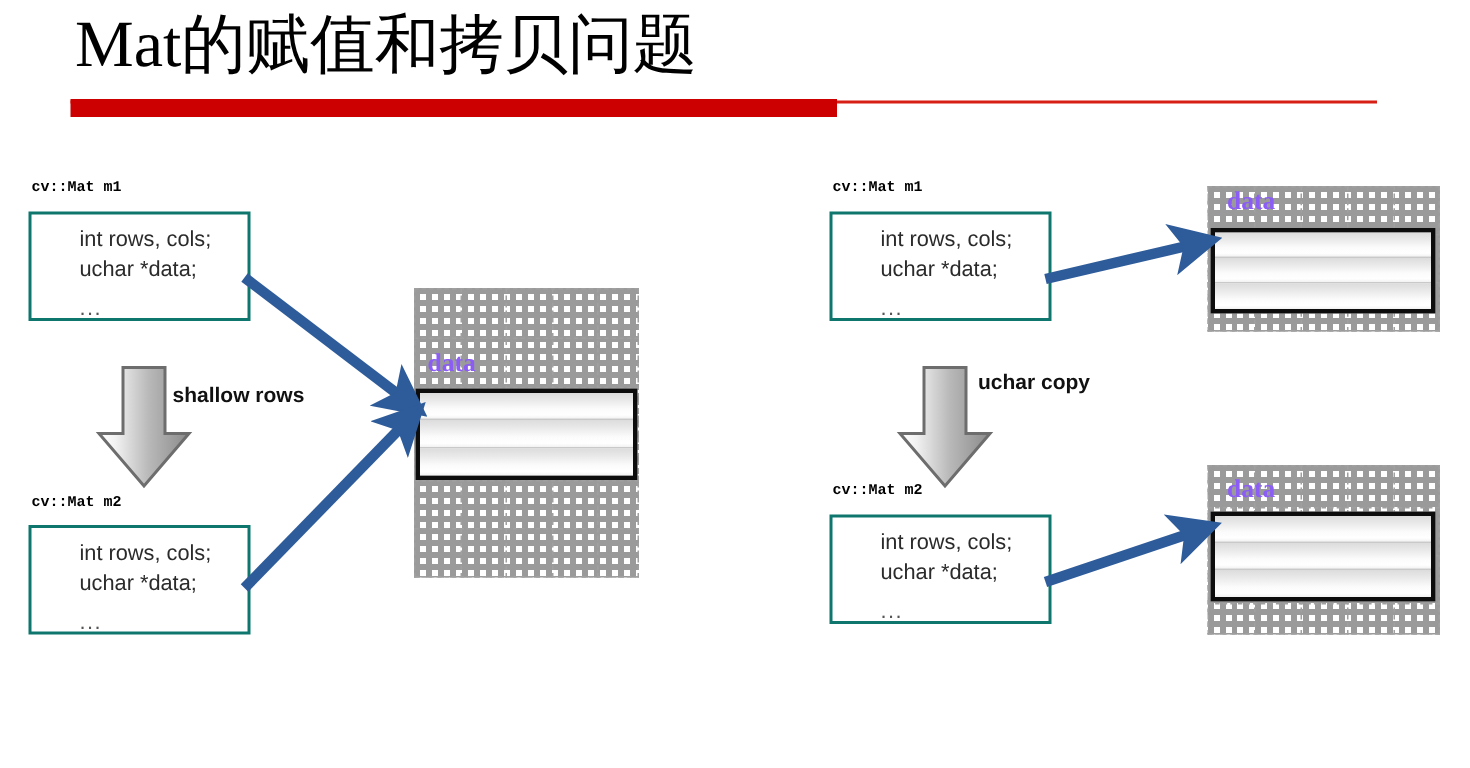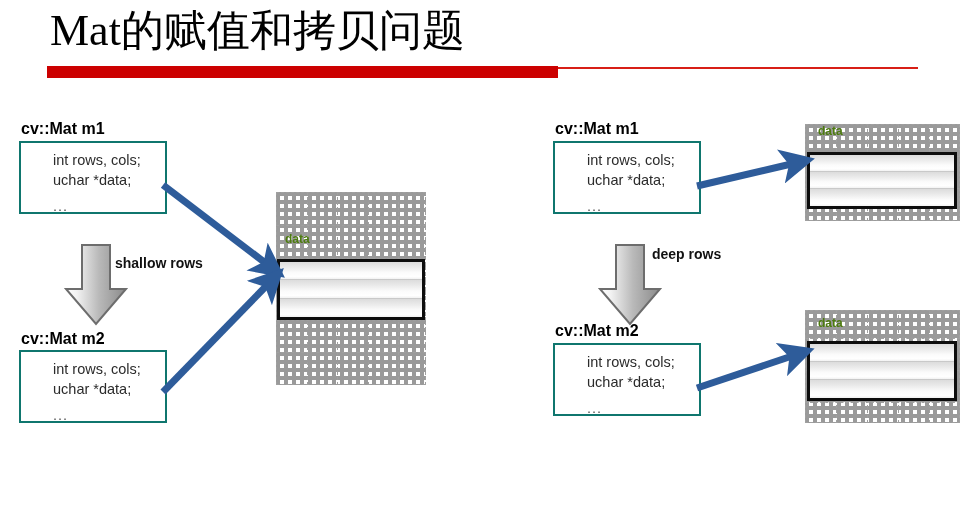--- a/index.html
+++ b/index.html
@@ -51,23 +51,23 @@
     left: 47px;
     top: 66px;
     width: 511px;
     height: 12px;
     background: #cc0000;
   }
 
   
   .struct-label {
     position: absolute;
-    font-family: Liberation Sans, sans-serif;
+    font-family: Liberation Mono, monospace;
     font-weight: bold;
-    font-size: 16px;
+    font-size: 10px;
     color: #000000;
     white-space: nowrap;
   }
   .struct-box {
     position: absolute;
     border: 2px solid #0f766e;
     background: #ffffff;
     box-sizing: border-box;
   }
   .struct-lines {
@@ -105,24 +105,24 @@
     border-left: 1px dashed #a0a0a0;
   }
   .grid .hline {
     left: 0; right: 0; height: 0;
     border-top: 1px dashed #a0a0a0;
   }
 
   
   .data-label {
     position: absolute;
-    font-family: Liberation Sans, sans-serif;
+    font-family: Liberation Serif, serif;
     font-weight: bold;
-    font-size: 12px;
-    color: #4d7c0f;
+    font-size: 17px;
+    color: #8b5cf6;
   }
   .data-block {
     position: absolute;
     border: 3px solid #0d0d0d;
     box-sizing: border-box;
     background: #ffffff;
     overflow: hidden;
   }
   .data-block .band {
     width: 100%;
@@ -257,21 +257,21 @@
     <defs>
       <linearGradient id="gradArrowR" x1="0" y1="0" x2="1" y2="0">
         <stop offset="0%" stop-color="#ffffff"></stop>
         <stop offset="18%" stop-color="#f2f2f2"></stop>
         <stop offset="55%" stop-color="#b9b9b9"></stop>
         <stop offset="100%" stop-color="#8a8a8a"></stop>
       </linearGradient>
     </defs>
     <polygon points="20,2 48,2 48,46 64,46 34,81 4,46 20,46" fill="url(#gradArrowR)" stroke="#6d6d6d" stroke-width="2"></polygon>
   </svg>
-  <div class="copy-label" style="left:652px; top:246px;">deep rows</div>
+  <div class="copy-label" style="left:652px; top:246px;">uchar copy</div>
 
   <div class="struct-label" style="left:555px; top:322px;">cv::Mat m2</div>
   <div class="struct-box" style="left:553px; top:343px; width:148px; height:73px;">
     <div class="struct-lines">
       <span>int rows, cols;</span><br>
       <span>uchar *data;</span>
       <span class="dots">...</span>
     </div>
   </div>
 

